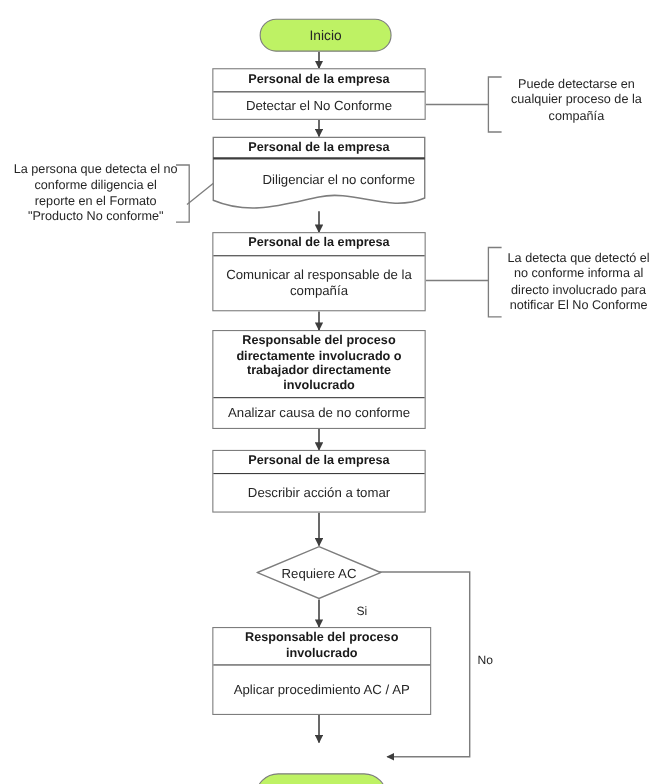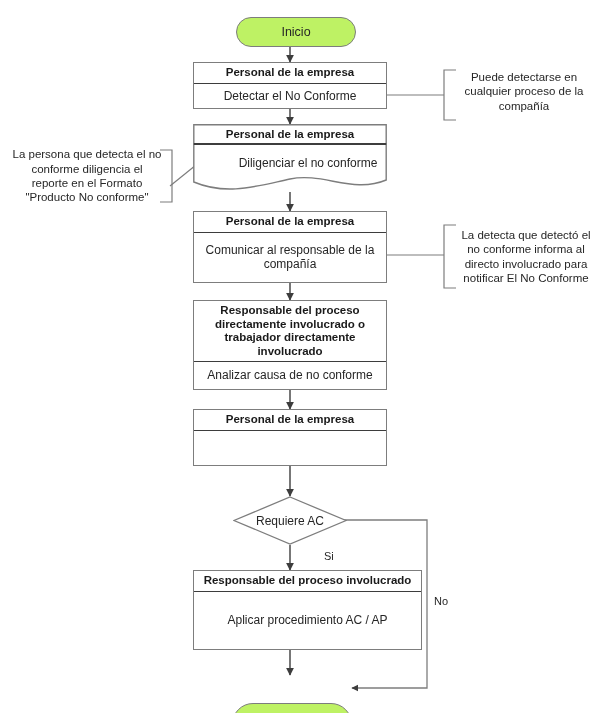--- a/index.html
+++ b/index.html
@@ -151,33 +151,34 @@
     <div class="body">Comunicar al responsable de la compañía</div>
   </div>
 
   <div class="node procbox" style="left:193px;top:300px;width:194px;height:90px;">
     <div class="hdr">Responsable del proceso directamente involucrado o trabajador directamente involucrado</div>
     <div class="body">Analizar causa de no conforme</div>
   </div>
 
   <div class="node procbox" style="left:193px;top:409px;width:194px;height:57px;">
     <div class="hdr">Personal de la empresa</div>
+    <div class="body">Describir acción a tomar</div>
   </div>
 
   <div class="decision" style="left:233px;top:496px;width:114px;height:49px;">
     <svg width="114" height="49" viewBox="0 0 114 49" style="position:absolute;left:0;top:0;">
       <polygon points="57,1 113,24.5 57,48 1,24.5" fill="#ffffff" stroke="#7d7d7d" stroke-width="1.3"></polygon>
     </svg>
     <div class="dlabel">Requiere AC</div>
   </div>
 
   <div class="edgelabel" style="left:283px;top:550px;margin-left:39px;">Si</div>
   <div class="edgelabel" style="left:432px;top:595px;">No</div>
 
-  <div class="node procbox" style="left:193px;top:570px;width:229px;height:80px;">
+  <div class="node procbox" style="left:193px;top:570px;width:199px;height:80px;">
     <div class="hdr">Responsable del proceso involucrado</div>
     <div class="body">Aplicar procedimiento AC / AP</div>
   </div>
 
   <div class="node terminator" style="left:232px;top:703px;width:120px;height:42px;">
     <span>Fin</span>
   </div>
 
   <div class="note right" style="left:444px;top:70px;width:148px;height:50px;display:flex;align-items:flex-start;justify-content:center;">
     <span>Puede detectarse en cualquier proceso de la compañía</span>

